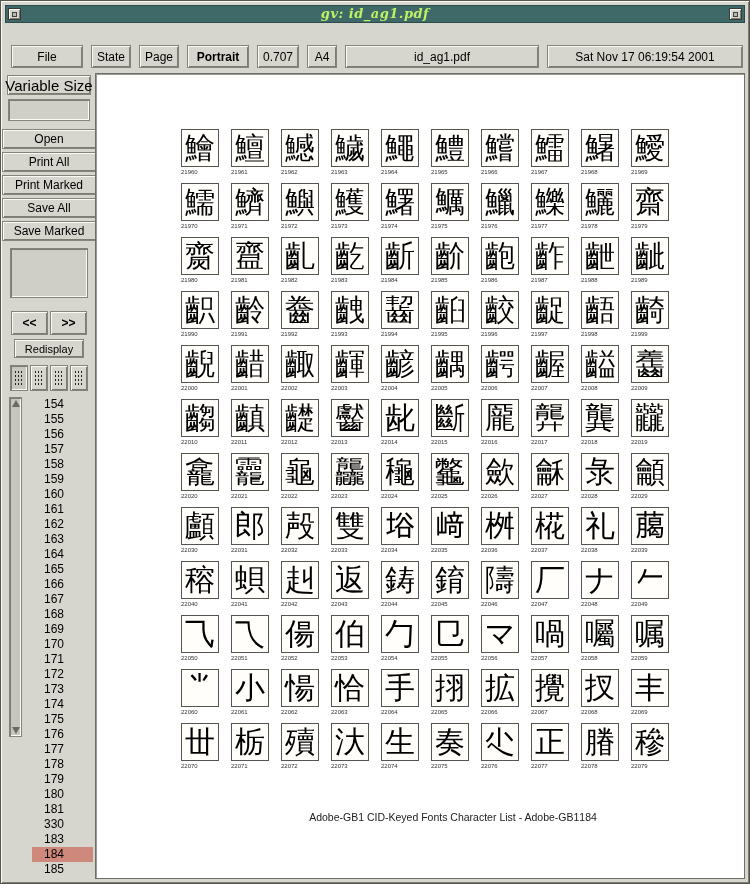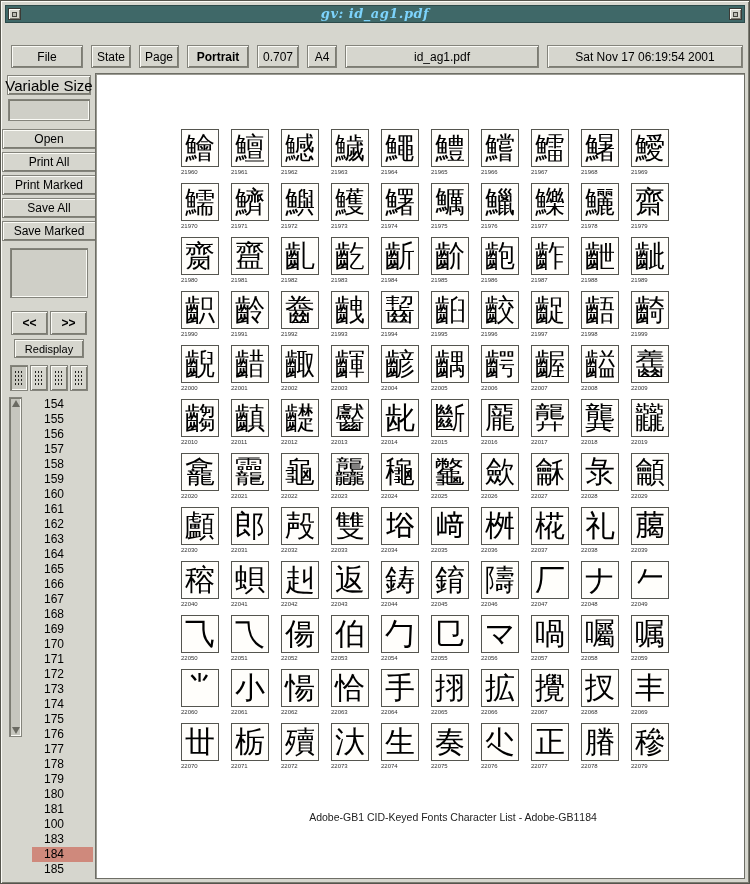--- a/index.html
+++ b/index.html
@@ -28,21 +28,21 @@
   
   .titlebar{
     height:18px; flex:0 0 18px;
     background:var(--titlebar);
     border:1px solid #2c4a4a;
     display:flex; align-items:center;
     position:relative;
   }
   .tb-title{
     flex:1; text-align:center;
-    color:#7dd3fc; font:bold italic 13px/16px "DejaVu Serif", serif;
+    color:#bef264; font:bold italic 13px/16px "DejaVu Serif", serif;
     letter-spacing:0.5px;
   }
   .tb-sq{
     width:13px; height:12px; margin:0 2px;
     background:var(--window-bg);
     border:1px solid #3a3a36;
     box-shadow:inset 1px 1px 0 var(--shadow-light), inset -1px -1px 0 var(--shadow-dark);
     display:flex; align-items:center; justify-content:center;
     cursor:pointer;
   }
@@ -252,21 +252,21 @@
             <div class="page-item">172</div>
             <div class="page-item">173</div>
             <div class="page-item">174</div>
             <div class="page-item">175</div>
             <div class="page-item">176</div>
             <div class="page-item">177</div>
             <div class="page-item">178</div>
             <div class="page-item">179</div>
             <div class="page-item">180</div>
             <div class="page-item">181</div>
-            <div class="page-item">100</div>
+            <div class="page-item">330</div>
             <div class="page-item">183</div>
             <div class="page-item selected">184</div>
             <div class="page-item">185</div>
           </div>
       </div>
     </div>
 
     <div class="main">
       <div class="page">
         <div class="glyph-grid">

